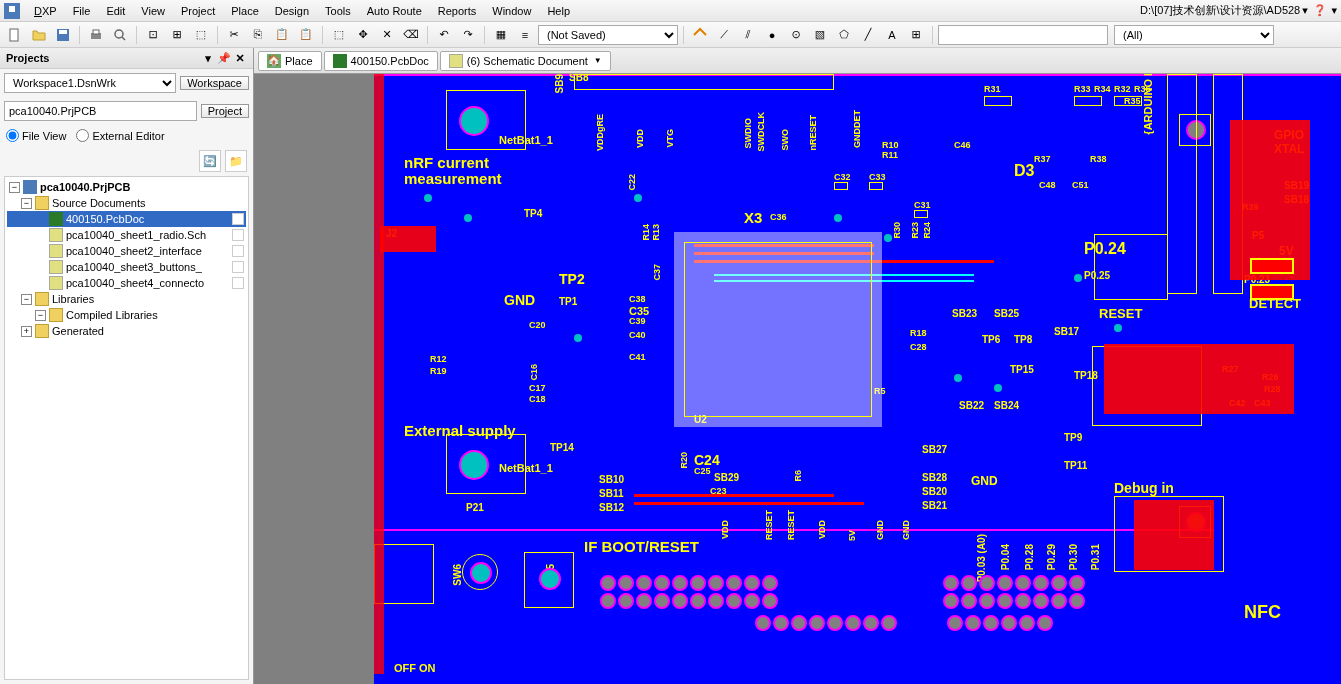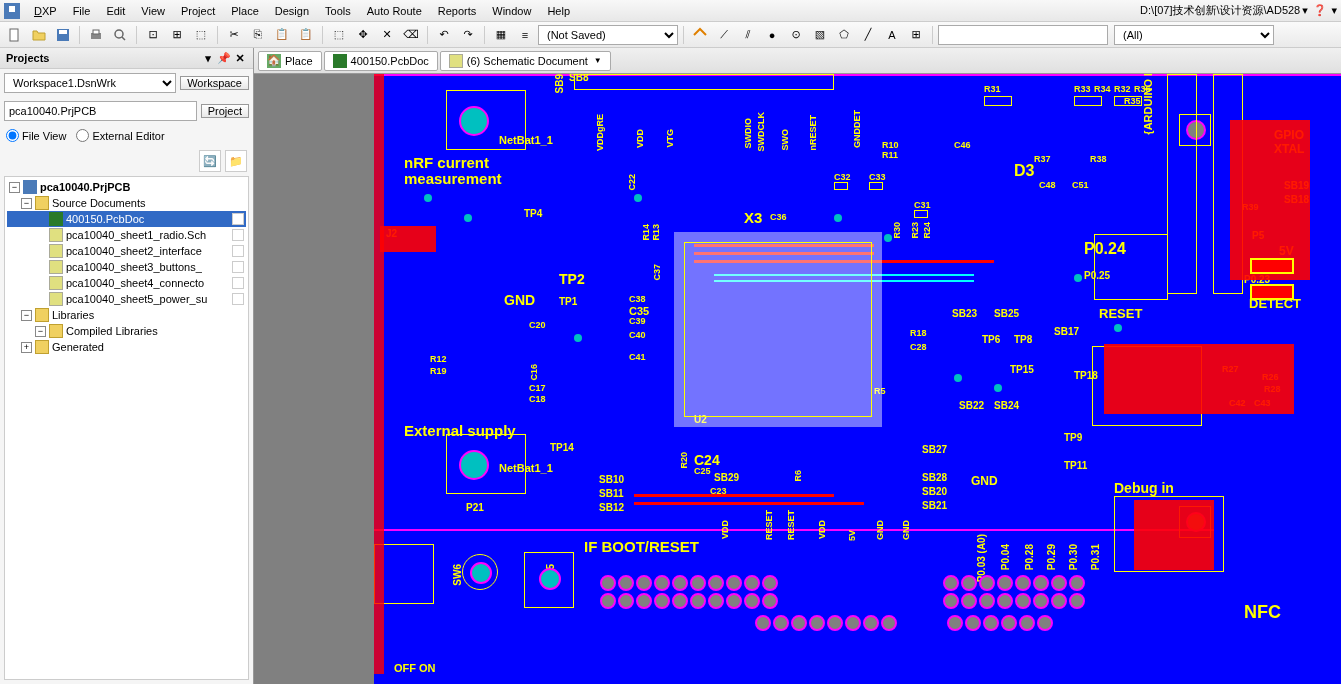--- a/index.html
+++ b/index.html
@@ -227,26 +227,20 @@
           <span class="ic ic-sch"></span>
           <span>pca10040_sheet3_buttons_</span>
           <span class="edit"></span>
         </div>
       <div class="tnode ind2">
           <span class="noexp"></span>
           <span class="ic ic-sch"></span>
           <span>pca10040_sheet4_connecto</span>
           <span class="edit"></span>
         </div>
-      <div class="tnode ind2">
-          <span class="noexp"></span>
-          <span class="ic ic-sch"></span>
-          <span>pca10040_sheet5_power_su</span>
-          <span class="edit"></span>
-        </div>
       <div class="tnode ind1">
           <span class="exp">−</span>
           <span class="ic ic-fold"></span>
           <span>Libraries</span>
         </div>
       <div class="tnode ind2">
           <span class="exp">−</span>
           <span class="ic ic-fold"></span>
           <span>Compiled Libraries</span>
         </div>

